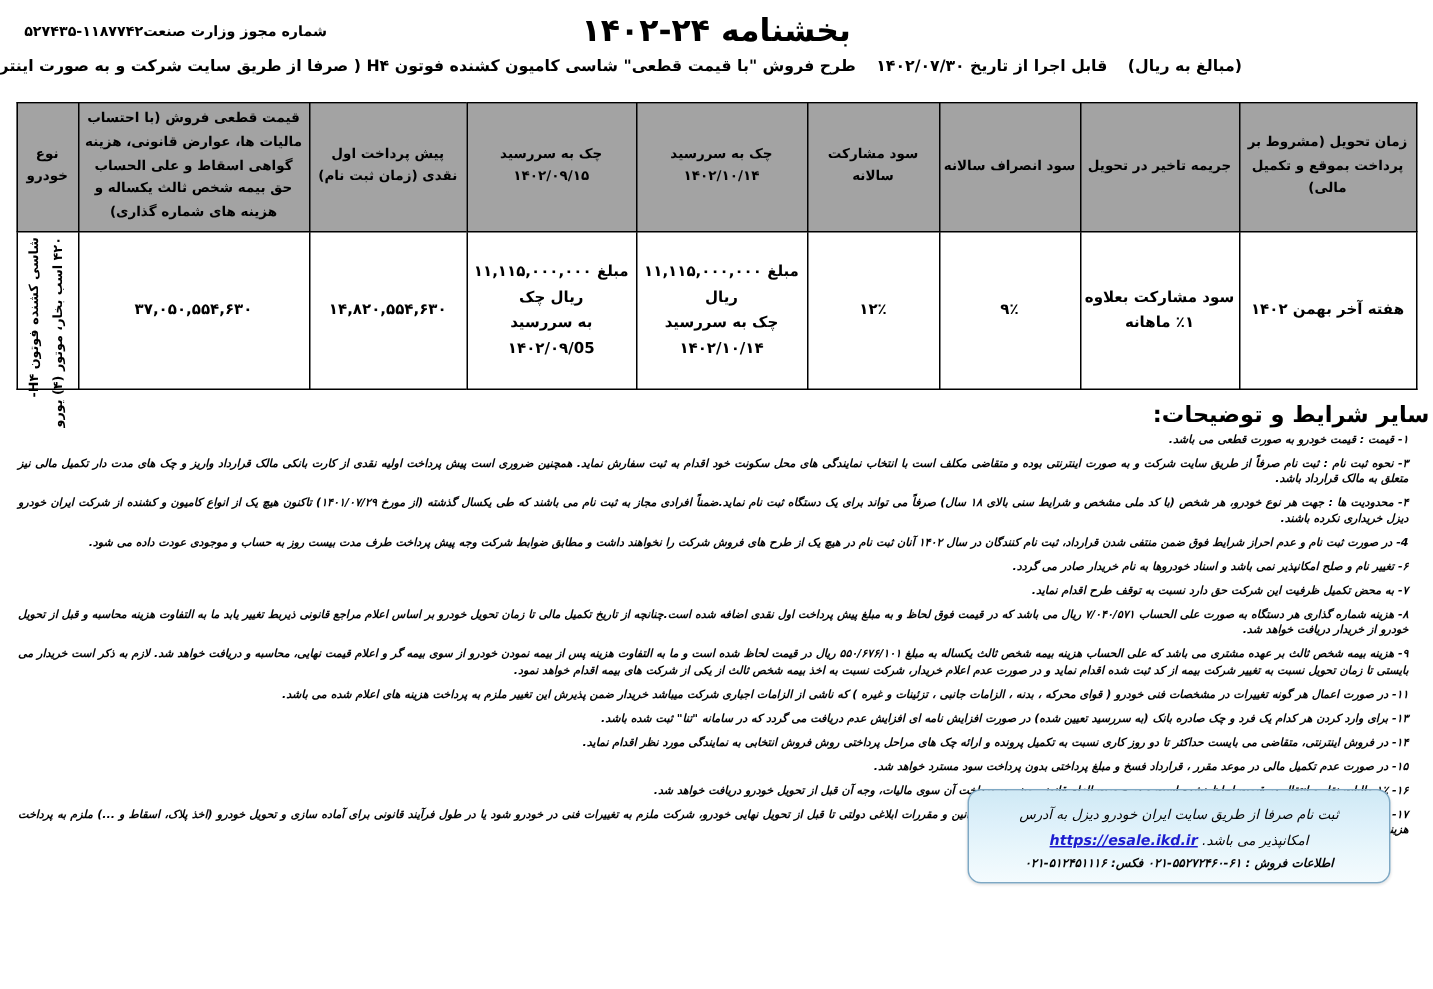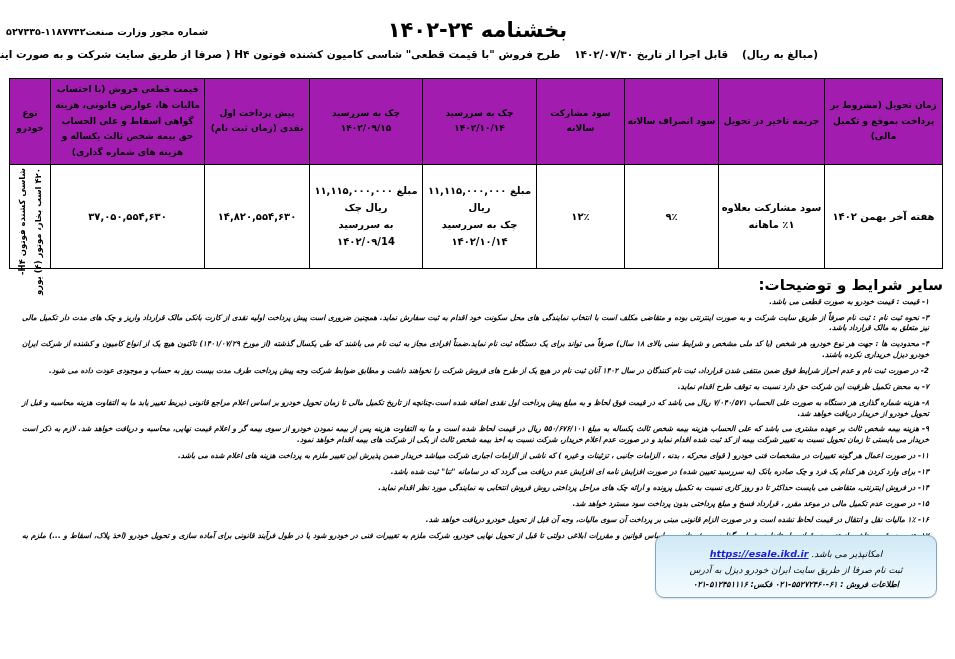--- a/index.html
+++ b/index.html
@@ -15,21 +15,21 @@
     color: #000000;
     direction: rtl;
     overflow: hidden;
     position: relative;
   }
   .page {
     width: 955px;
     height: 484px;
     position: relative;
     box-sizing: border-box;
-    padding: 12px;
+    padding: 2px;
   }
 
   
   .top-row {
     position: relative;
     height: 34px;
   }
   .permit-no {
     position: absolute;
     top: 14px;
@@ -74,21 +74,21 @@
     table-layout: fixed;
   }
   table.main th,
   table.main td {
     border: 1px solid #000000;
     text-align: center;
     vertical-align: middle;
     padding: 3px 2px;
   }
   table.main thead th {
-    background: #a21caf;
+    background: #a3a3a3;
     font-size: 9px;
     font-weight: bold;
     line-height: 1.75;
     height: 66px;
   }
   table.main tbody td {
     background: #ffffff;
     font-size: 10px;
     font-weight: bold;
     height: 96px;
@@ -231,56 +231,57 @@
         <td class="delivery">هفته آخر بهمن ۱۴۰۲</td>
         <td class="small-note">سود مشارکت بعلاوه ۱٪ ماهانه</td>
         <td class="pct">۹٪</td>
         <td class="pct">۱۲٪</td>
         <td class="cheque">
           <div>مبلغ ۱۱,۱۱۵,۰۰۰,۰۰۰ ریال</div>
           <div>چک به سررسید ۱۴۰۲/۱۰/۱۴</div>
         </td>
         <td class="cheque">
           <div>مبلغ ۱۱,۱۱۵,۰۰۰,۰۰۰ ریال چک</div>
-          <div>به سررسید ۱۴۰۲/۰۹/14</div>
+          <div>به سررسید ۱۴۰۲/۰۹/05</div>
         </td>
         <td class="price-prepay">۱۴,۸۲۰,۵۵۴,۶۳۰</td>
         <td class="price-main">۳۷,۰۵۰,۵۵۴,۶۳۰</td>
         <td class="vcell">
           <div class="vtext">
             <span>شاسی کشنده فوتون H۴-</span>
             <span>۴۲۰ اسب بخار، موتور (۴) یورو</span>
           </div>
         </td>
       </tr>
     </tbody>
   </table>
 
   <div class="notes-title">سایر شرایط و توضیحات:</div>
 
   <div class="notes">
     <div class="note">۱- قیمت : قیمت خودرو به صورت قطعی می باشد.</div>
     <div class="note">۳- نحوه ثبت نام : ثبت نام صرفاً از طریق سایت شرکت و به صورت اینترنتی بوده و متقاضی مکلف است با انتخاب نمایندگی های محل سکونت خود اقدام به ثبت سفارش نماید. همچنین ضروری است پیش پرداخت اولیه نقدی از کارت بانکی مالک قرارداد واریز و چک های مدت دار تکمیل مالی نیز متعلق به مالک قرارداد باشد.</div>
     <div class="note">۴- محدودیت ها : جهت هر نوع خودرو، هر شخص (با کد ملی مشخص و شرایط سنی بالای ۱۸ سال) صرفاً می تواند برای یک دستگاه ثبت نام نماید.ضمناً افرادی مجاز به ثبت نام می باشند که طی یکسال گذشته (از مورخ ۱۴۰۱/۰۷/۲۹) تاکنون هیچ یک از انواع کامیون و کشنده از شرکت ایران خودرو دیزل خریداری نکرده باشند.</div>
-    <div class="note">2- در صورت ثبت نام و عدم احراز شرایط فوق ضمن منتفی شدن قرارداد، ثبت نام کنندگان در سال ۱۴۰۲ آنان ثبت نام در هیچ یک از طرح های فروش شرکت را نخواهند داشت و مطابق ضوابط شرکت وجه پیش پرداخت طرف مدت بیست روز به حساب و موجودی عودت داده می شود.</div>
+    <div class="note">4- در صورت ثبت نام و عدم احراز شرایط فوق ضمن منتفی شدن قرارداد، ثبت نام کنندگان در سال ۱۴۰۲ آنان ثبت نام در هیچ یک از طرح های فروش شرکت را نخواهند داشت و مطابق ضوابط شرکت وجه پیش پرداخت طرف مدت بیست روز به حساب و موجودی عودت داده می شود.</div>
+    <div class="note">۶- تغییر نام و صلح امکانپذیر نمی باشد و اسناد خودروها به نام خریدار صادر می گردد.</div>
     <div class="note">۷- به محض تکمیل ظرفیت این شرکت حق دارد نسبت به توقف طرح اقدام نماید.</div>
     <div class="note">۸- هزینه شماره گذاری هر دستگاه به صورت علی الحساب ۷/۰۴۰/۵۷۱ ریال می باشد که در قیمت فوق لحاظ و به مبلغ پیش پرداخت اول نقدی اضافه شده است.چنانچه از تاریخ تکمیل مالی تا زمان تحویل خودرو بر اساس اعلام مراجع قانونی ذیربط تغییر یابد ما به التفاوت هزینه محاسبه و قبل از تحویل خودرو از خریدار دریافت خواهد شد.</div>
     <div class="note">۹- هزینه بیمه شخص ثالث بر عهده مشتری می باشد که علی الحساب هزینه بیمه شخص ثالث یکساله به مبلغ ۵۵۰/۶۷۶/۱۰۱ ریال در قیمت لحاظ شده است و ما به التفاوت هزینه پس از بیمه نمودن خودرو از سوی بیمه گر و اعلام قیمت نهایی، محاسبه و دریافت خواهد شد. لازم به ذکر است خریدار می بایستی تا زمان تحویل نسبت به تغییر شرکت بیمه از کد ثبت شده اقدام نماید و در صورت عدم اعلام خریدار، شرکت نسبت به اخذ بیمه شخص ثالث از یکی از شرکت های بیمه اقدام خواهد نمود.</div>
     <div class="note">۱۱- در صورت اعمال هر گونه تغییرات در مشخصات فنی خودرو ( قوای محرکه ، بدنه ، الزامات جانبی ، تزئینات و غیره ) که ناشی از الزامات اجباری شرکت میباشد خریدار ضمن پذیرش این تغییر ملزم به پرداخت هزینه های اعلام شده می باشد.</div>
     <div class="note">۱۳- برای وارد کردن هر کدام یک فرد و چک صادره بانک (به سررسید تعیین شده) در صورت افزایش نامه ای افزایش عدم دریافت می گردد که در سامانه "تنا" ثبت شده باشد.</div>
     <div class="note">۱۴- در فروش اینترنتی، متقاضی می بایست حداکثر تا دو روز کاری نسبت به تکمیل پرونده و ارائه چک های مراحل پرداختی روش فروش انتخابی به نمایندگی مورد نظر اقدام نماید.</div>
     <div class="note">۱۵- در صورت عدم تکمیل مالی در موعد مقرر ، قرارداد فسخ و مبلغ پرداختی بدون پرداخت سود مسترد خواهد شد.</div>
     <div class="note">۱۶- ۱٪ مالیات نقل و انتقال در قیمت لحاظ نشده است و در صورت الزام قانونی مبنی بر پرداخت آن سوی مالیات، وجه آن قبل از تحویل خودرو دریافت خواهد شد.</div>
     <div class="note">۱۷- تغییر در قیمت ناشی از تغییر در قوانین استاندارد، شماره گذاری و...؛ چنانچه بر اساس قوانین و مقررات ابلاغی دولتی تا قبل از تحویل نهایی خودرو، شرکت ملزم به تغییرات فنی در خودرو شود یا در طول فرآیند قانونی برای آماده سازی و تحویل خودرو (اخذ پلاک، اسقاط و ...) ملزم به پرداخت هزینه هایی</div>
 
     <div class="blue-box">
+      <div class="blue-line1">ثبت نام صرفا از طریق سایت ایران خودرو دیزل به آدرس</div>
       <div class="blue-line1">
         <span>امکانپذیر می باشد.</span>
         <a class="blue-url" href="#">https://esale.ikd.ir</a>
       </div>
-      <div class="blue-line1">ثبت نام صرفا از طریق سایت ایران خودرو دیزل به آدرس</div>
       <div class="blue-line2">اطلاعات فروش : ۶۱-۵۵۲۷۲۴۶۰-۰۲۱ فکس: ۵۱۲۴۵۱۱۱۶-۰۲۱</div>
     </div>
   </div>
 
   <div class="footer-sign">مدیریت فروش</div>
 
 </div>
 
 </body></html>

